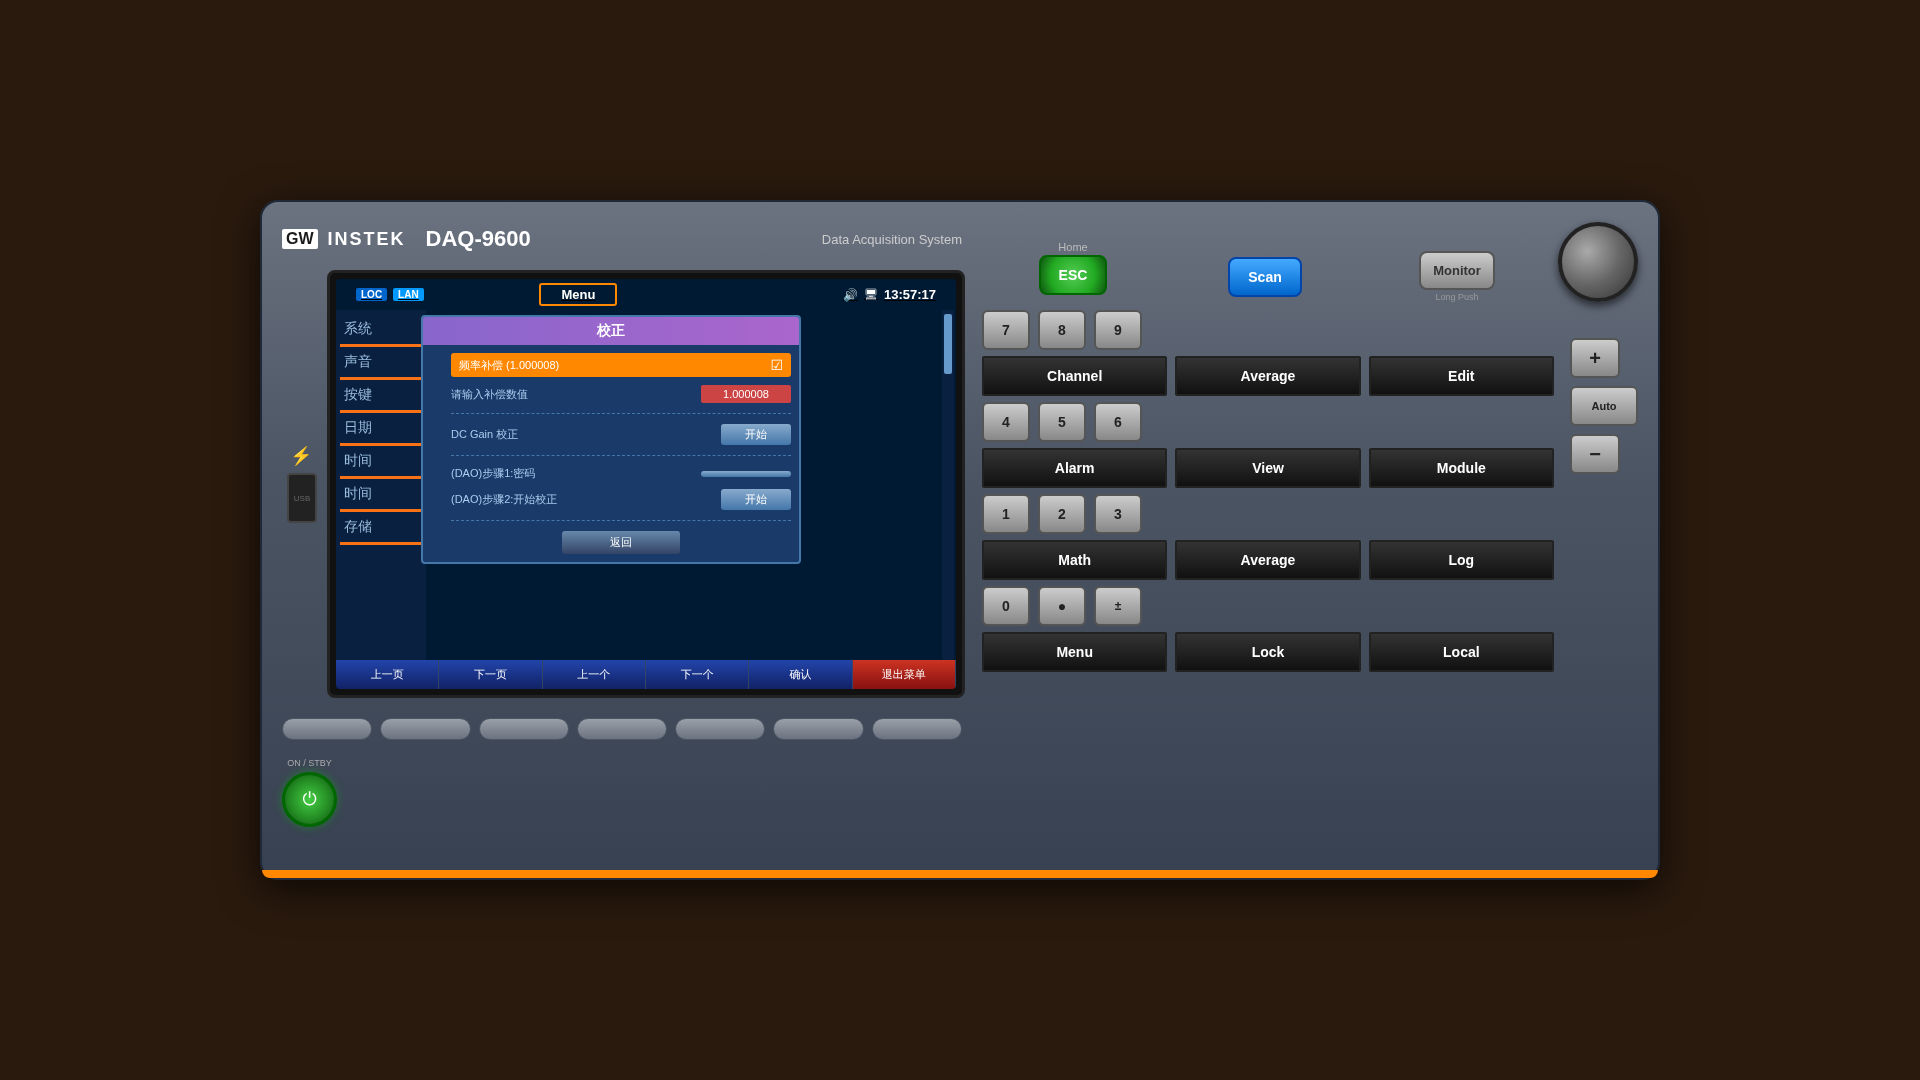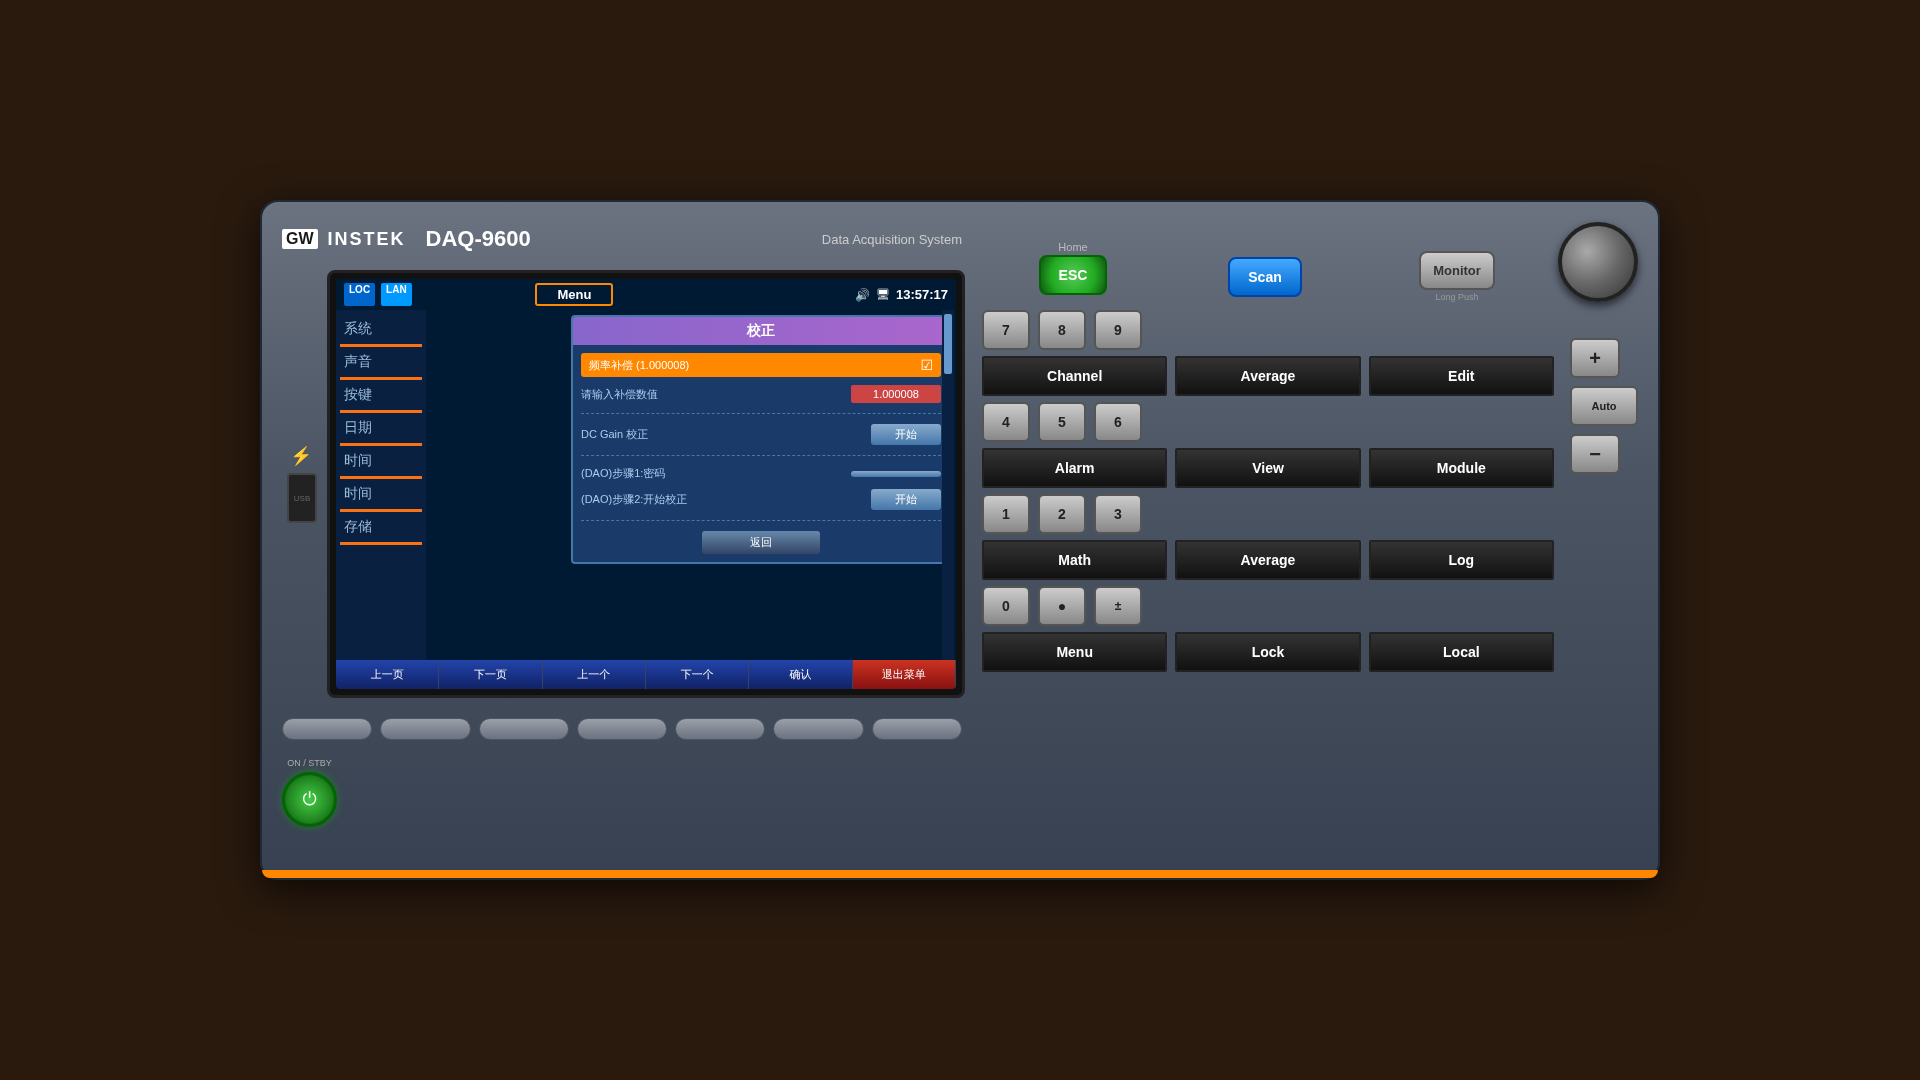--- a/index.html
+++ b/index.html
@@ -61,24 +61,26 @@
       border-radius: 4px;
       position: relative;
       overflow: hidden;
       display: flex;
       flex-direction: column;
     }
 
     
     .screen-topbar {
       display: flex;
-      padding: 4px 8px;
+      align-items: center;
+      padding: 4px 20px;
       background: #001a33;
       gap: 6px;
       flex-shrink: 0;
+      text-decoration: underline;
     }
 
     .loc-badge {
       background: #0066cc;
       color: #fff;
       font-size: 10px;
       font-weight: bold;
       padding: 1px 5px;
       border-radius: 2px;
     }
@@ -138,21 +140,21 @@
 
     
     .dialog-overlay {
       position: absolute;
       left: 80px;
       top: 0;
       right: 0;
       bottom: 0;
       display: flex;
       align-items: flex-start;
-      justify-content: flex-end;
+      justify-content: flex-start;
       padding: 5px;
     }
 
     .dialog-box {
       background: #1a3a6a;
       border: 2px solid #4477aa;
       border-radius: 4px;
       width: 380px;
       overflow: hidden;
     }
@@ -164,20 +166,21 @@
       font-weight: bold;
       text-align: center;
       padding: 5px;
     }
 
     .dialog-body {
       padding: 8px;
       display: flex;
       flex-direction: column;
       gap: 8px;
+      margin-left: 20px;
     }
 
     .dialog-row {
       display: flex;
       align-items: center;
       gap: 8px;
     }
 
     .dialog-checkbox-row {
       display: flex;

